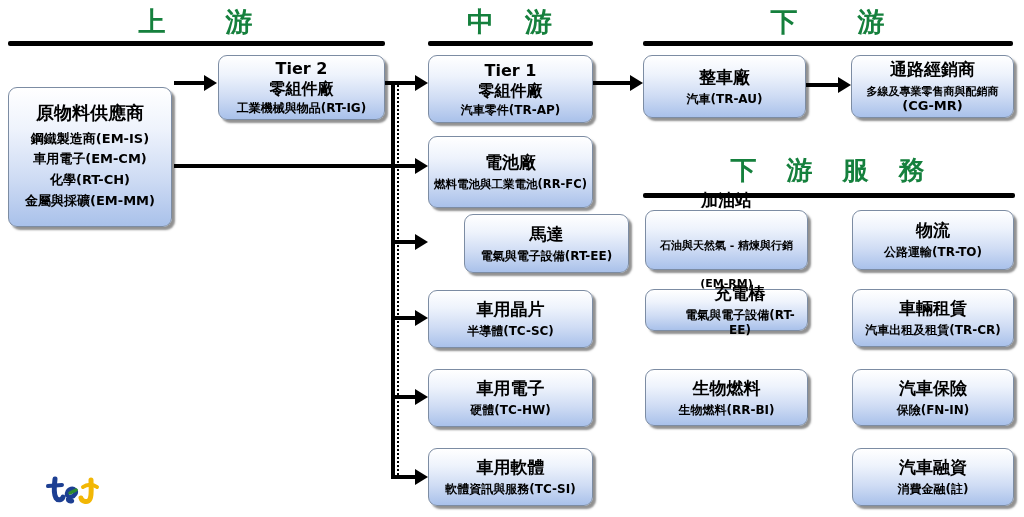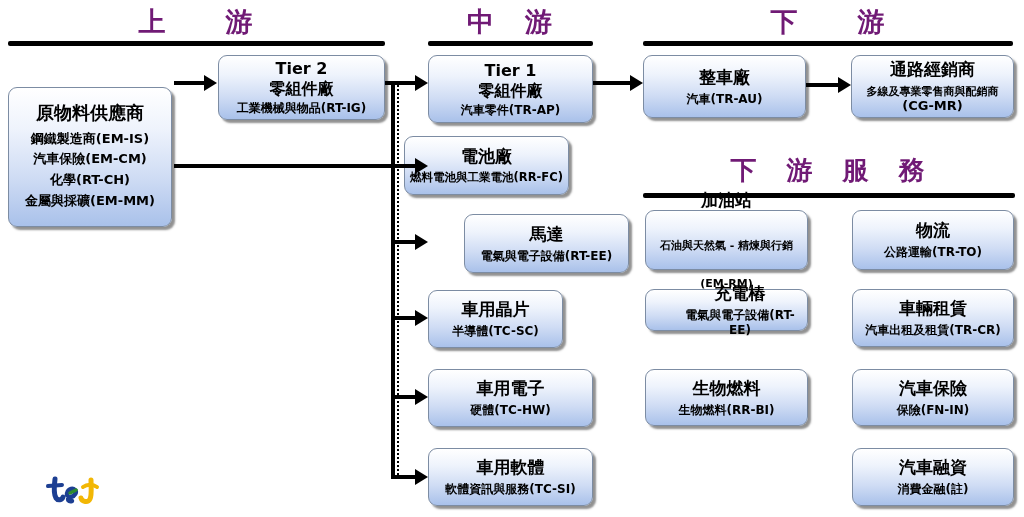--- a/index.html
+++ b/index.html
@@ -1,21 +1,21 @@
 <!DOCTYPE html>
 <html><head>
 <meta charset="utf-8">
 <style>
   html,body{margin:0;padding:0;background:#ffffff;}
   .canvas{
     position:relative;width:1024px;height:517px;background:#ffffff;overflow:hidden;
     font-family:"DejaVu Sans","Liberation Sans",sans-serif;color:#000;
   }
   .sec-header{
-    position:absolute;text-align:center;font-weight:bold;font-size:27px;color:#701a75;
+    position:absolute;text-align:center;font-weight:bold;font-size:27px;color:#15803d;
     letter-spacing:2px;white-space:nowrap;
   }
   .sec-underline{position:absolute;height:5px;background:#000;border-radius:2px;}
   .box{
     position:absolute;box-sizing:border-box;
     background:linear-gradient(180deg,#ffffff 0%,#eef3fc 30%,#cfdcf4 65%,#a9c1ea 100%);
     border:1px solid #7c8ca3;border-radius:9px;
     box-shadow:3px 3px 2px rgba(55,55,55,0.55);
     display:flex;flex-direction:column;justify-content:center;align-items:center;
     text-align:center;padding:2px 4px;
@@ -46,49 +46,49 @@
   <div class="sec-underline" style="left:428px;top:41px;width:165px;"></div>
   <div class="sec-underline" style="left:643px;top:41px;width:370px;"></div>
 
   <div class="sec-header" style="left:643px;top:153px;width:371px;font-size:26px;">下　游　服　務</div>
   <div class="sec-underline" style="left:643px;top:193px;width:372px;"></div>
 
   <div class="box" style="left:8px;top:55px;width:164px;height:140px;margin-top:32px;">
     <div class="box-title" style="font-size:18px;">原物料供應商</div>
     <div class="raw-items">
       <div>鋼鐵製造商(EM-IS)</div>
-      <div>汽車保險(EM-CM)</div>
+      <div>車用電子(EM-CM)</div>
       <div>化學(RT-CH)</div>
       <div>金屬與採礦(EM-MM)</div>
     </div>
   </div>
 
   <div class="box" style="left:218px;top:55px;width:167px;height:65px;">
     <div class="box-title-sm">Tier 2</div>
     <div class="box-title-sm">零組件廠</div>
     <div class="box-sub" style="margin-top:2px;">工業機械與物品(RT-IG)</div>
   </div>
 
   <div class="box" style="left:428px;top:55px;width:165px;height:68px;">
     <div class="box-title-sm">Tier 1</div>
     <div class="box-title-sm">零組件廠</div>
     <div class="box-sub" style="margin-top:2px;">汽車零件(TR-AP)</div>
   </div>
 
-  <div class="box" style="left:404px;top:136px;width:165px;height:59px;">
+  <div class="box" style="left:428px;top:136px;width:165px;height:72px;">
     <div class="box-title">電池廠</div>
     <div class="box-sub" style="font-size:11.5px;">燃料電池與工業電池(RR-FC)</div>
   </div>
 
   <div class="box" style="left:428px;top:214px;width:165px;height:59px;margin-left:36px;">
     <div class="box-title">馬達</div>
     <div class="box-sub">電氣與電子設備(RT-EE)</div>
   </div>
 
-  <div class="box" style="left:428px;top:290px;width:135px;height:58px;">
+  <div class="box" style="left:428px;top:290px;width:165px;height:58px;">
     <div class="box-title">車用晶片</div>
     <div class="box-sub">半導體(TC-SC)</div>
   </div>
 
   <div class="box" style="left:428px;top:369px;width:165px;height:58px;">
     <div class="box-title">車用電子</div>
     <div class="box-sub">硬體(TC-HW)</div>
   </div>
 
   <div class="box" style="left:428px;top:448px;width:165px;height:58px;">

